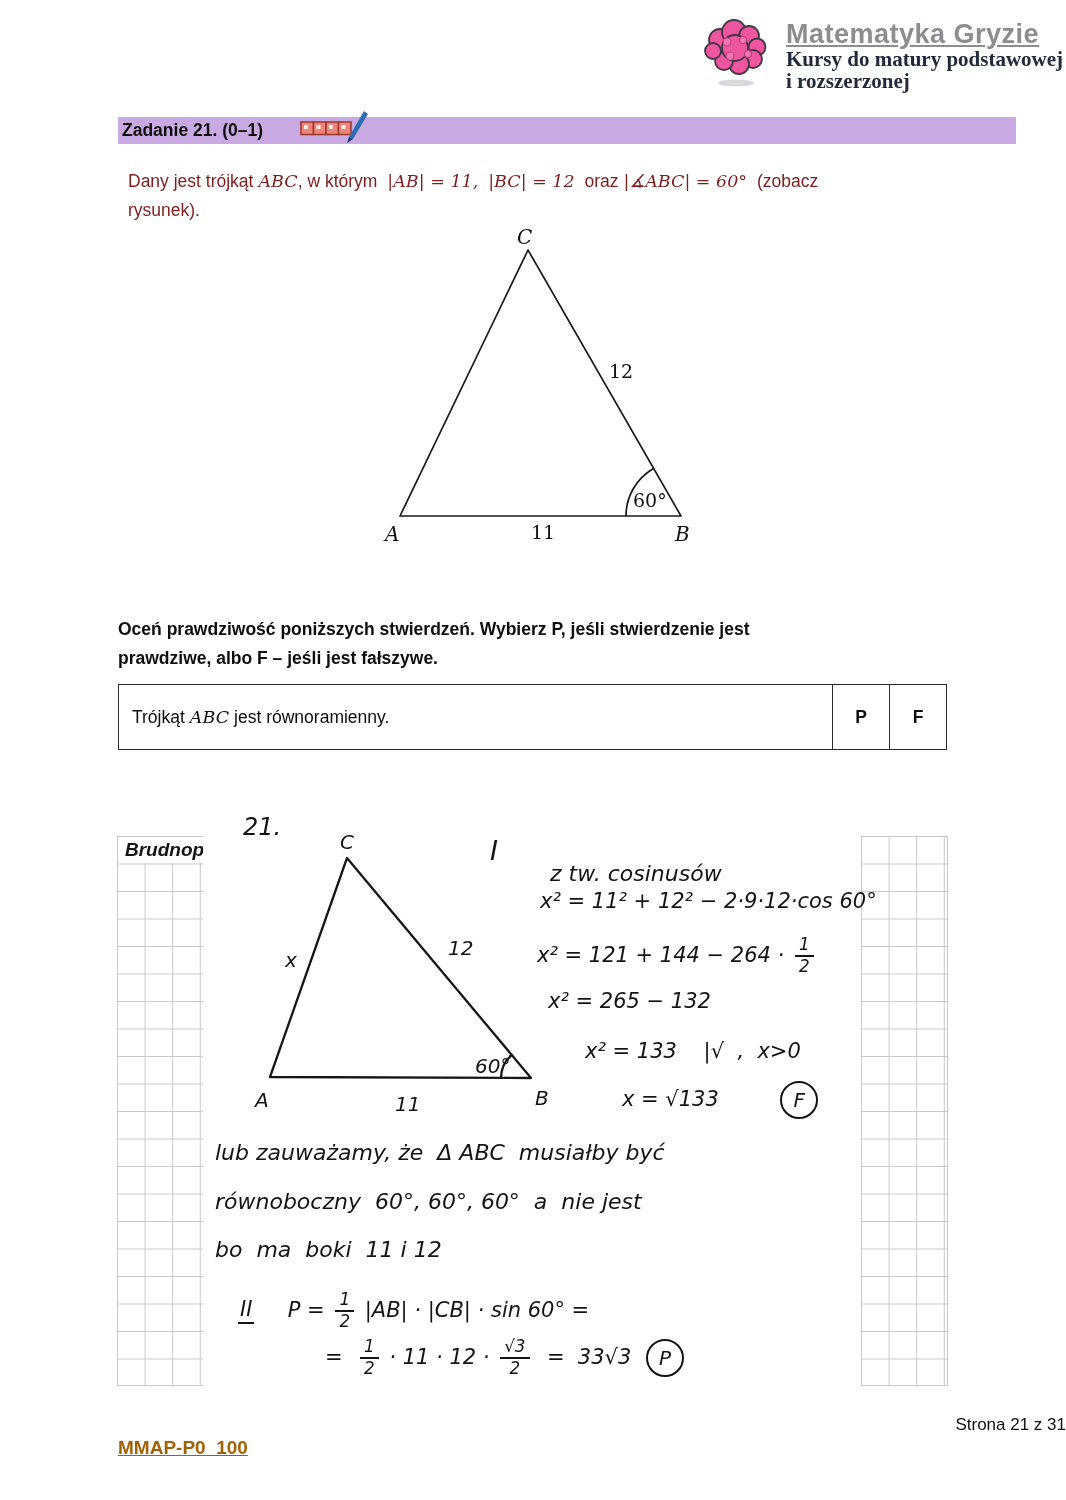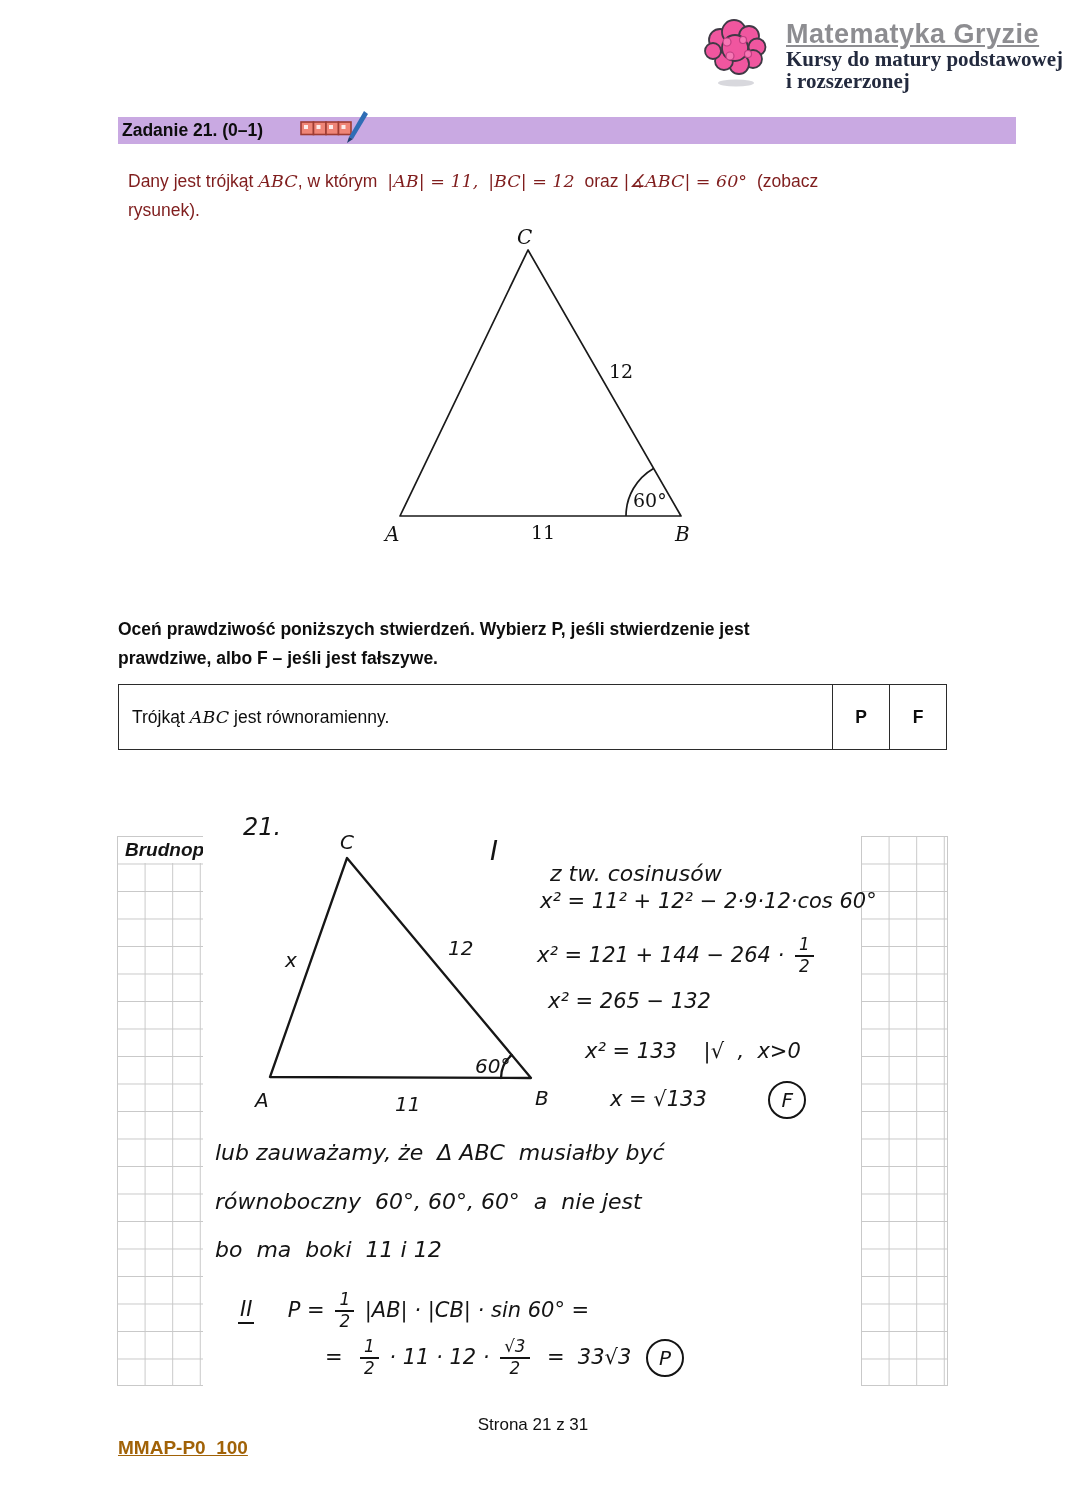--- a/index.html
+++ b/index.html
@@ -56,21 +56,21 @@
   .frac .num{border-bottom:2px solid #141414;padding:0 4px 1px;}
   .frac .den{padding-top:1px;}
   .circ{display:inline-flex;align-items:center;justify-content:center;width:34px;height:34px;
         border:2.2px solid #141414;border-radius:50%;font-size:20px;margin-left:8px;flex:none;}
   .underl{border-bottom:2.2px solid #141414;padding:0 2px 1px;}
   .hand-tri{position:absolute;left:42px;top:17px;}
   .ht-line{stroke:#161616;stroke-width:2.3;fill:none;stroke-linejoin:round;stroke-linecap:round;}
   .ht-label{font-family:"DejaVu Sans",sans-serif;font-style:italic;font-size:20px;fill:#141414;}
 
   
-  .footer-page{position:absolute;left:0;right:0;top:1415px;text-align:center;font-size:17px;color:#111;}
+  .footer-page{position:absolute;left:0;right:0;top:1415px;text-align:right;font-size:17px;color:#111;}
   .footer-code{position:absolute;left:118px;top:1437px;font-size:19px;font-weight:bold;color:#a16207;text-decoration:underline;}
 </style>
 </head>
 <body>
 
 <div class="page">
 
   <header class="brand">
     <svg width="76" height="78" viewBox="0 0 76 78">
       <ellipse cx="38" cy="71" rx="18" ry="3.4" fill="#d8d8dd"></ellipse>
@@ -175,21 +175,21 @@
       <text class="ht-label" x="230" y="238" font-size="16">60°</text>
     </svg>
     <div id="scratch-lines">
         <div class="hand scratch-line" style="left: 40px; top: -4px; font-size: 24px;"><span>21.</span></div>
         <div class="hand scratch-line" style="left: 287px; top: 18px; font-size: 27px;"><span>I</span></div>
         <div class="hand scratch-line" style="left: 347px; top: 44px; font-size: 22px;"><span>z tw. cosinusów</span></div>
         <div class="hand scratch-line" style="left: 337px; top: 72px;"><span>x² = 11² + 12² − 2·9·12·cos 60°</span></div>
         <div class="hand scratch-line" style="left: 334px; top: 118px;"><span>x² = 121 + 144 − 264 · </span><span class="frac"><span class="num">1</span><span class="den">2</span></span></div>
         <div class="hand scratch-line" style="left: 345px; top: 172px; justify-content: flex-end;"><span>x² = 265 − 132</span></div>
         <div class="hand scratch-line" style="left: 382px; top: 222px;"><span>x² = 133    |√  ,  x&gt;0</span></div>
-        <div class="hand scratch-line" style="left: 407px; top: 263px;"><span>x = √133        </span><span class="circ">F</span></div>
+        <div class="hand scratch-line" style="left: 419px; top: 263px;"><span>x = √133        </span><span class="circ">F</span></div>
         <div class="hand scratch-line" style="left: 12px; top: 323px; font-size: 22px;"><span>lub zauważamy, że  Δ ABC  musiałby być</span></div>
         <div class="hand scratch-line" style="left: 12px; top: 372px; font-size: 22px;"><span>równoboczny  60°, 60°, 60°  a  nie jest</span></div>
         <div class="hand scratch-line" style="left: 12px; top: 420px; font-size: 22px;"><span>bo  ma  boki  11 i 12</span></div>
         <div class="hand scratch-line" style="left: 35px; top: 473px; align-items: center;"><span class="underl">II</span><span>     P = </span><span class="frac"><span class="num">1</span><span class="den">2</span></span><span> |AB| · |CB| · sin 60° =</span></div>
         <div class="hand scratch-line" style="left: 122px; top: 520px;"><span>=  </span><span class="frac"><span class="num">1</span><span class="den">2</span></span><span> · 11 · 12 · </span><span class="frac"><span class="num">√3</span><span class="den">2</span></span><span>  =  33√3 </span><span class="circ">P</span></div>
       </div>
   </div>
 
   <div class="footer-page">Strona 21 z 31</div>
   <div class="footer-code">MMAP-P0_100</div>

